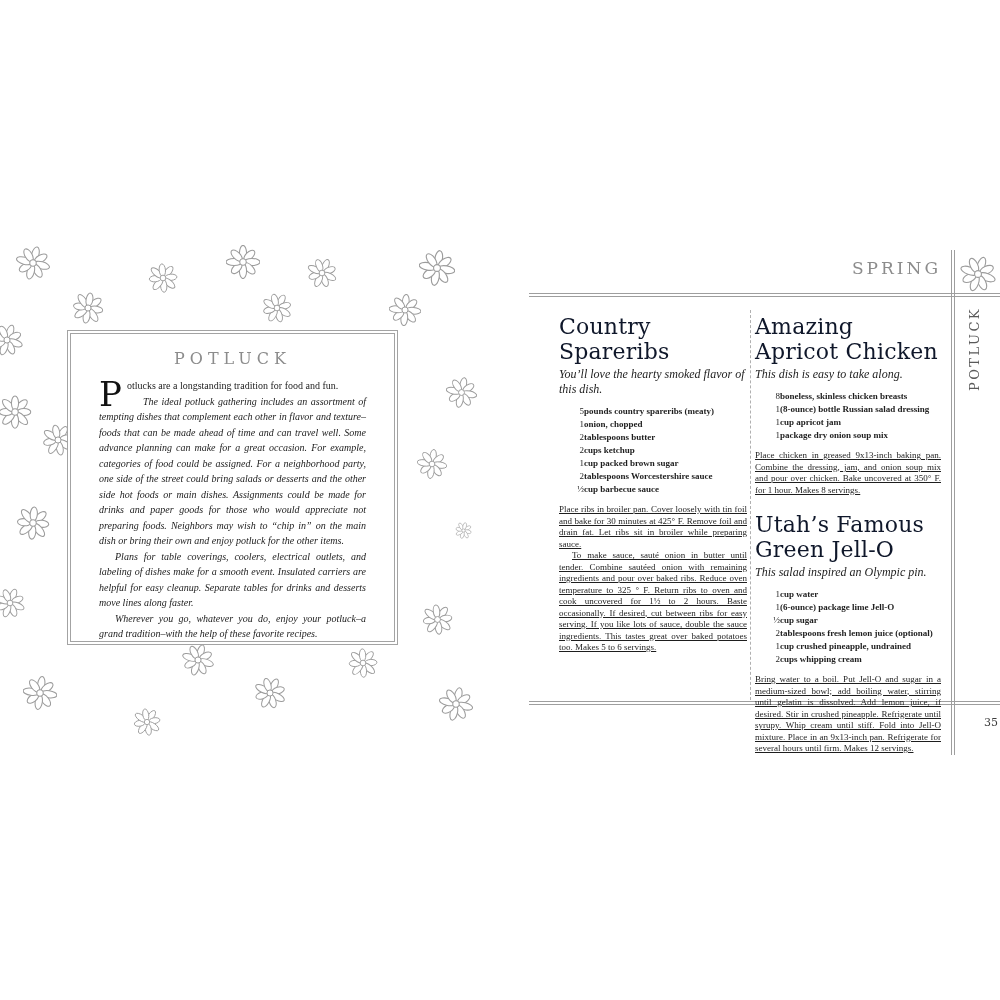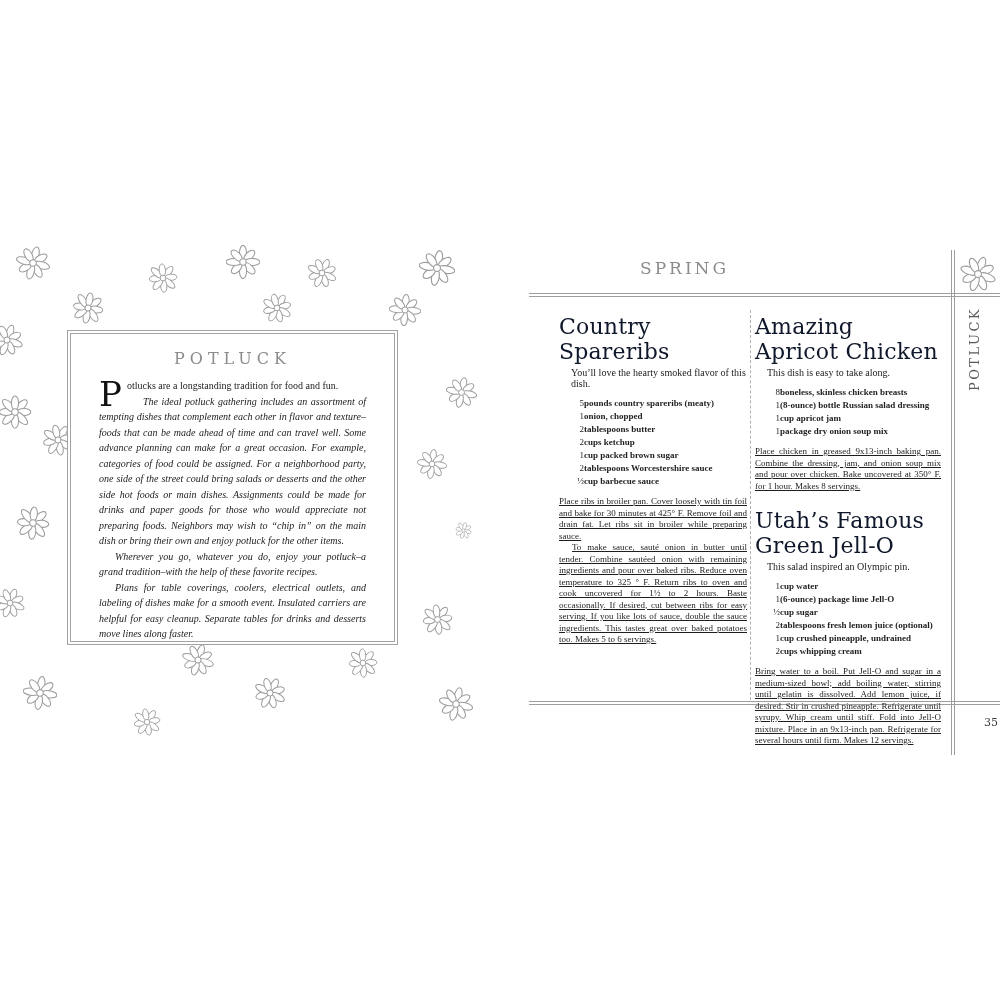--- a/index.html
+++ b/index.html
@@ -25,37 +25,37 @@
 
   
   .hrule{position:absolute;left:529px;width:471px;height:2px;
          border-top:1px solid #9e9e9e;border-bottom:1px solid #9e9e9e;z-index:2;}
   #rule-top{top:293px;}
   #rule-bottom{top:701px;}
   #rule-vert{position:absolute;left:951px;top:250px;width:2px;height:505px;
              border-left:1px solid #9e9e9e;border-right:1px solid #9e9e9e;z-index:2;}
   #column-divider{position:absolute;left:750px;top:310px;height:390px;width:0;
                   border-left:1px dashed #b0b0b0;z-index:2;}
-  #spring{position:absolute;left:640px;top:258px;width:301px;
+  #spring{position:absolute;left:640px;top:258px;width:301px;text-align:right;
           font-family:"DejaVu Serif",serif;font-size:17px;letter-spacing:3px;color:#8c8c8c;z-index:2;}
   #side-tab{position:absolute;left:974px;top:349px;transform:translate(-50%,-50%) rotate(-90deg);
             white-space:nowrap;font-family:"DejaVu Serif",serif;font-size:13px;
             letter-spacing:2.5px;color:#5a5a5a;z-index:3;}
   #page-number{position:absolute;left:952px;top:716px;width:46px;text-align:right;
                font-family:"DejaVu Serif",serif;font-size:11px;color:#3c3c3c;z-index:3;}
 
   
   #recipes-area{position:absolute;left:559px;top:302px;width:382px;display:flex;
                 justify-content:space-between;z-index:2;}
   .recipe-col{width:188px;}
   .recipe-col.col-2{width:186px;}
   .recipe + .recipe{margin-top:16px;}
   .recipe h2{font-family:"DejaVu Serif",serif;font-weight:normal;font-size:22px;
              color:#0f172a;margin:12px 0 3px 0;letter-spacing:0.2px;}
-  .recipe .subtitle{font-size:10px;color:#222;margin:0 0 8px 12px;}
+  .recipe .subtitle{font-style:italic;font-size:12px;color:#222;margin:0 0 8px 0;}
   ul.ing{list-style:none;margin:0 0 8px 0;padding:0 0 0 14px;}
   ul.ing li{display:flex;font-size:9px;line-height:13px;}
   .qty{width:11px;text-align:right;flex:none;}
   .it{font-weight:bold;}
   .dir p{font-size:9px;line-height:11.5px;text-align:justify;margin:0;text-decoration:underline;}
   .dir p + p{text-indent:13px;}
 </style>
 </head>
 <body>
 
@@ -327,22 +327,22 @@
         <circle r="4" fill="#ffffff" stroke="#9c9c9c" stroke-width="1.3"></circle>
       </svg>
     </div>
 
   <div id="intro-box">
     <div id="intro-inner">
       <h1 id="intro-title">POTLUCK</h1>
       <div id="intro-paragraphs">
           <p class="first"><span class="dropcap">P</span>otlucks are a longstanding tradition for food and fun.</p>
           <p class="indent">The ideal potluck gathering includes an assortment of tempting dishes that complement each other in flavor and texture–foods that can be made ahead of time and can travel well. Some advance planning can make for a great occasion. For example, categories of food could be assigned. For a neighborhood party, one side of the street could bring salads or desserts and the other side hot foods or main dishes. Assignments could be made for drinks and paper goods for those who would appreciate not preparing foods. Neighbors may wish to “chip in” on the main dish or bring their own and enjoy potluck for the other items.</p>
+          <p class="indent">Plans for table coverings, coolers, electrical outlets, and labeling of dishes make for a smooth event. Insulated carriers are helpful for easy cleanup. Separate tables for drinks and desserts move lines along faster.</p>
           <p class="indent">Wherever you go, whatever you do, enjoy your potluck–a grand tradition–with the help of these favorite recipes.</p>
-          <p class="indent">Plans for table coverings, coolers, electrical outlets, and labeling of dishes make for a smooth event. Insulated carriers are helpful for easy cleanup. Separate tables for drinks and desserts move lines along faster.</p>
         </div>
     </div>
   </div>
 
   <div id="rule-top" class="hrule"></div>
   <div id="rule-bottom" class="hrule"></div>
   <div id="rule-vert"></div>
   <div id="column-divider"></div>
   <div id="spring">SPRING</div>
   <div id="side-tab">POTLUCK</div>

